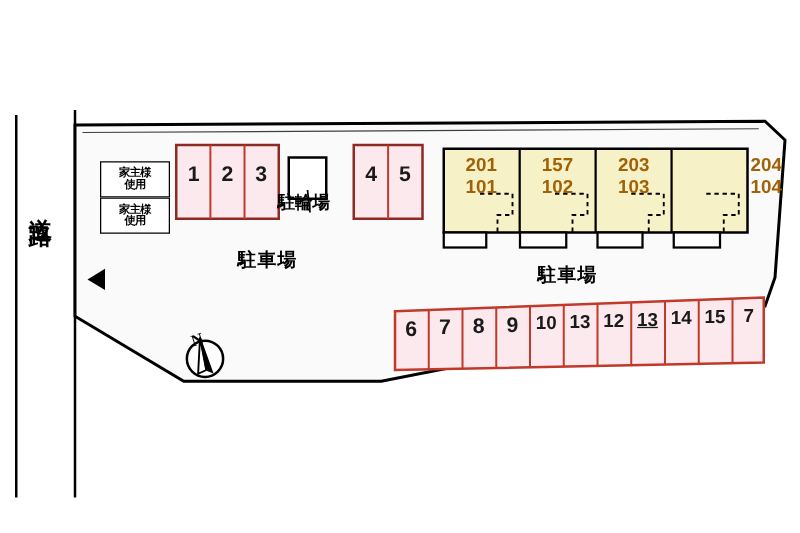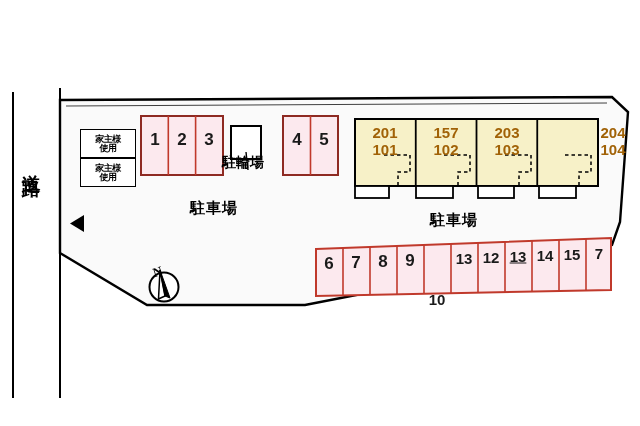--- a/index.html
+++ b/index.html
@@ -192,21 +192,21 @@
     <div>104</div>
   </div>
 
   <div class="lbl jp parking-label" style="left:190px;top:201px;">駐車場</div>
   <div class="lbl jp parking-label" style="left:430px;top:213px;">駐車場</div>
 
   <div class="lbl stall-num" style="left:329px;top:263px;">6</div>
   <div class="lbl stall-num" style="left:356px;top:262px;">7</div>
   <div class="lbl stall-num" style="left:383px;top:261px;">8</div>
   <div class="lbl stall-num" style="left:410px;top:260px;">9</div>
-  <div class="lbl stall-num small" style="left:437px;top:259px;margin-top:40px;">10</div>
+  <div class="lbl stall-num small" style="left:437px;top:259px;">10</div>
   <div class="lbl stall-num small" style="left:464px;top:258px;">13</div>
   <div class="lbl stall-num small" style="left:491px;top:257px;">12</div>
   <div class="lbl stall-num small" style="left:518px;top:256px;text-decoration:underline;">13</div>
   <div class="lbl stall-num small" style="left:545px;top:255px;">14</div>
   <div class="lbl stall-num small" style="left:572px;top:254px;">15</div>
   <div class="lbl stall-num small" style="left:599px;top:253px;">7</div>
 
   <div class="lbl compass-n" style="left:153px;top:265px;">N</div>
 
 </div>

